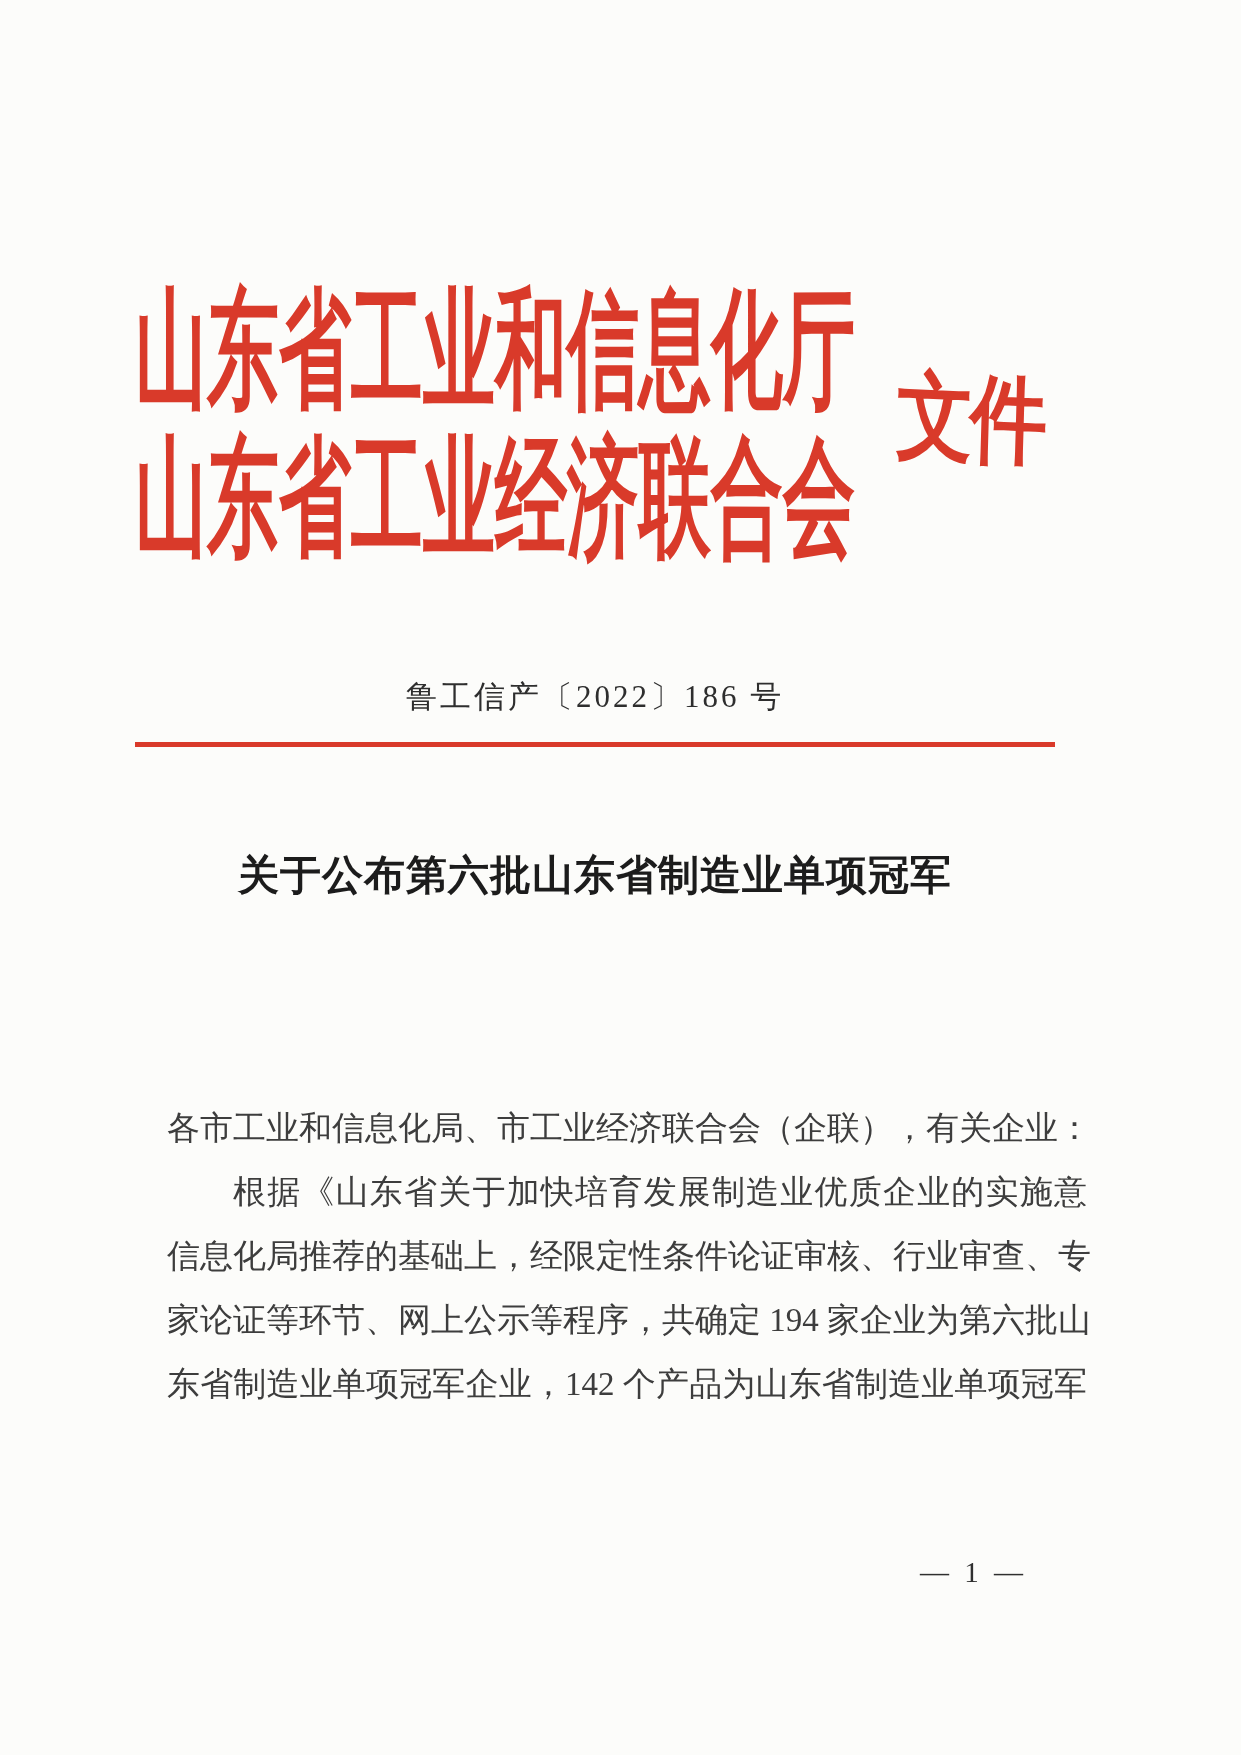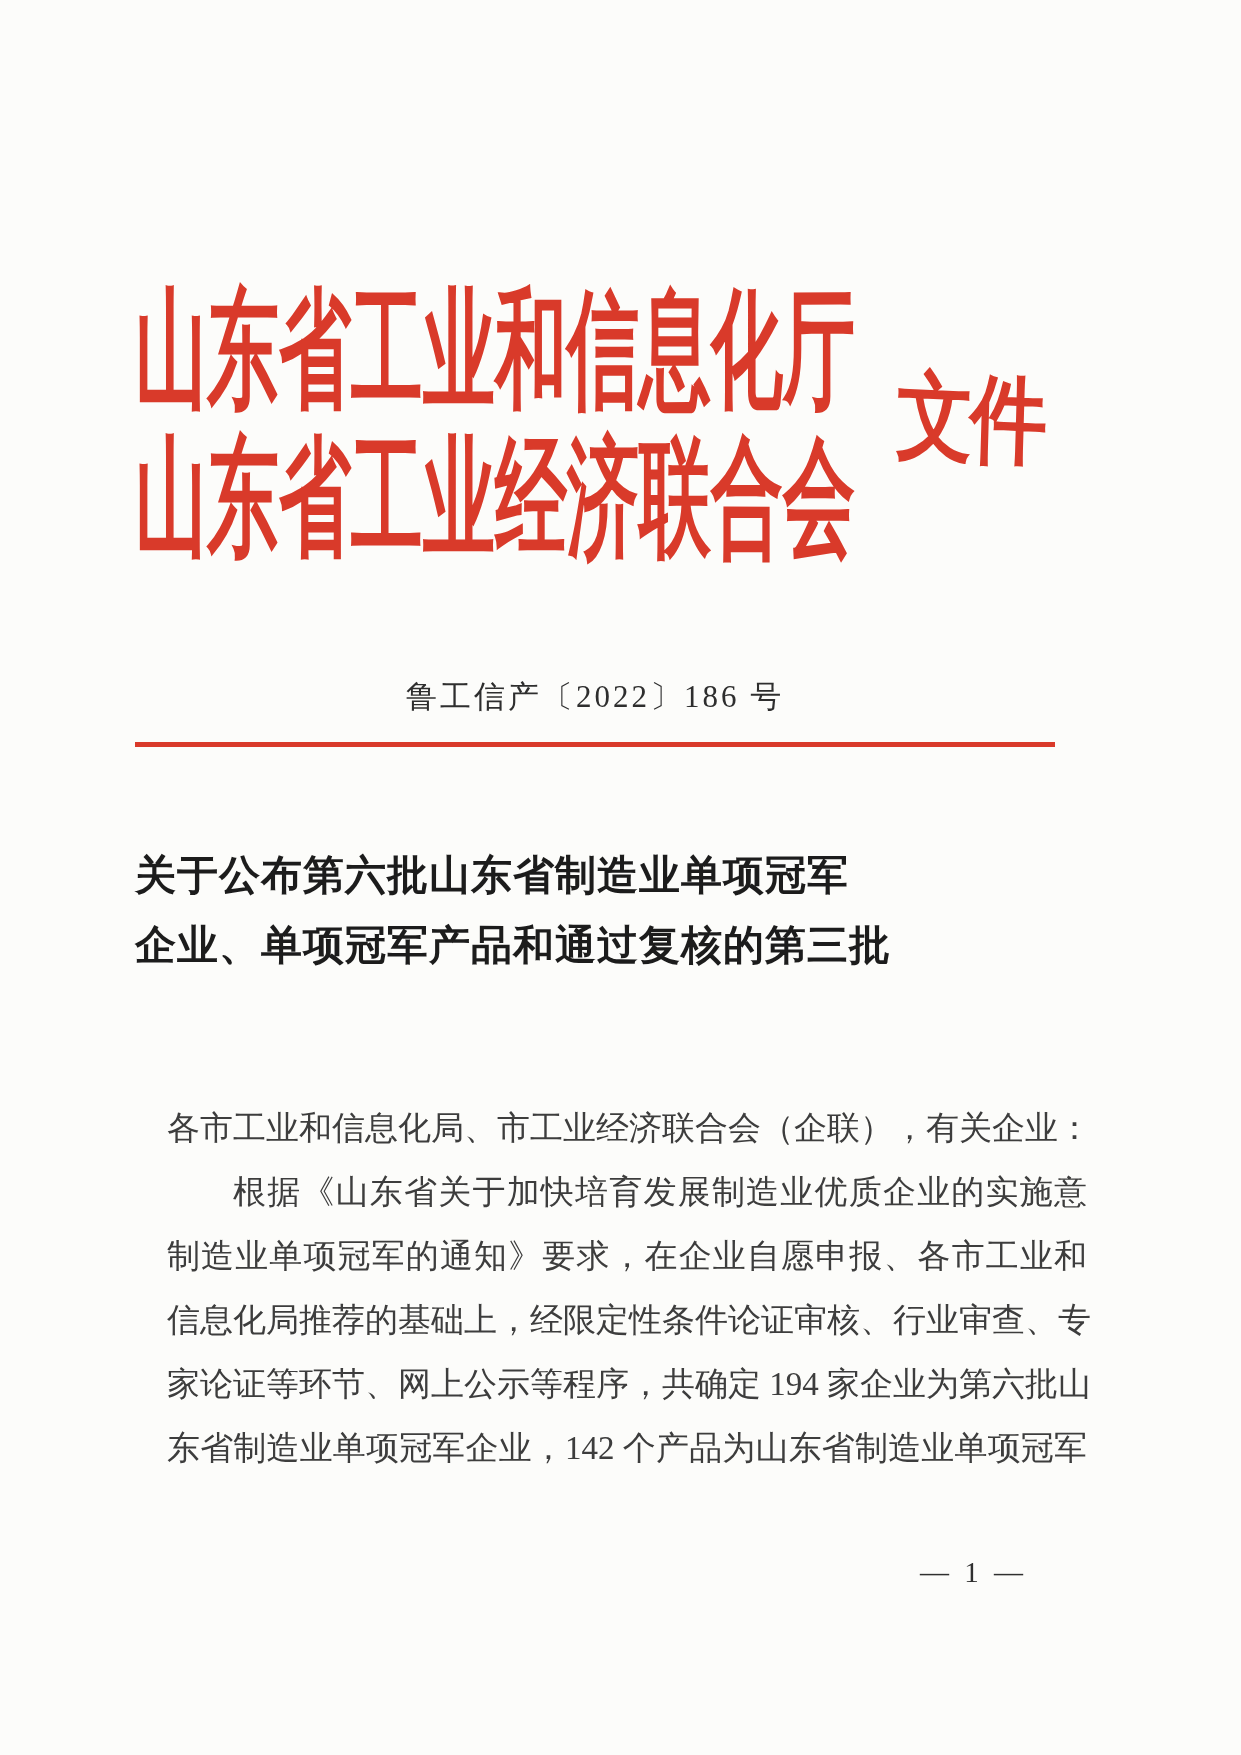--- a/index.html
+++ b/index.html
@@ -65,21 +65,21 @@
     width: 920px;
     height: 5px;
     background: #d93a2a;
   }
   
   .title-block {
     position: absolute;
     left: 135px;
     top: 840px;
     width: 920px;
-    text-align: left;
+    text-align: center;
     color: #1c1c1c;
   }
   .title-line {
     font-size: 41px;
     font-weight: bold;
     line-height: 70px;
     letter-spacing: 1px;
     white-space: nowrap;
   }
   
@@ -119,27 +119,25 @@
   <div class="org-line org-line-1">山东省工业和信息化厅</div>
   <div class="org-line org-line-2">山东省工业经济联合会</div>
   <div class="doc-type">文件</div>
 
   <div class="doc-number">鲁工信产〔2022〕186 号</div>
 
   <div class="red-rule"></div>
 
   <div class="title-block">
     <div class="title-line">关于公布第六批山东省制造业单项冠军</div>
-    <div class="title-line">企业、单项冠军产品和通过复核的第三批</div>
   </div>
 
   <div class="body-block">
     <div class="body-line">各市工业和信息化局、市工业经济联合会（企联），有关企业：</div>
     <div class="body-line indent">根据《山东省关于加快培育发展制造业优质企业的实施意</div>
-    <div class="body-line">制造业单项冠军的通知》要求，在企业自愿申报、各市工业和</div>
     <div class="body-line">信息化局推荐的基础上，经限定性条件论证审核、行业审查、专</div>
     <div class="body-line">家论证等环节、网上公示等程序，共确定 194 家企业为第六批山</div>
     <div class="body-line">东省制造业单项冠军企业，142 个产品为山东省制造业单项冠军</div>
   </div>
 
   <div class="page-number">— 1 —</div>
 
 </div>
 
 </body></html>

